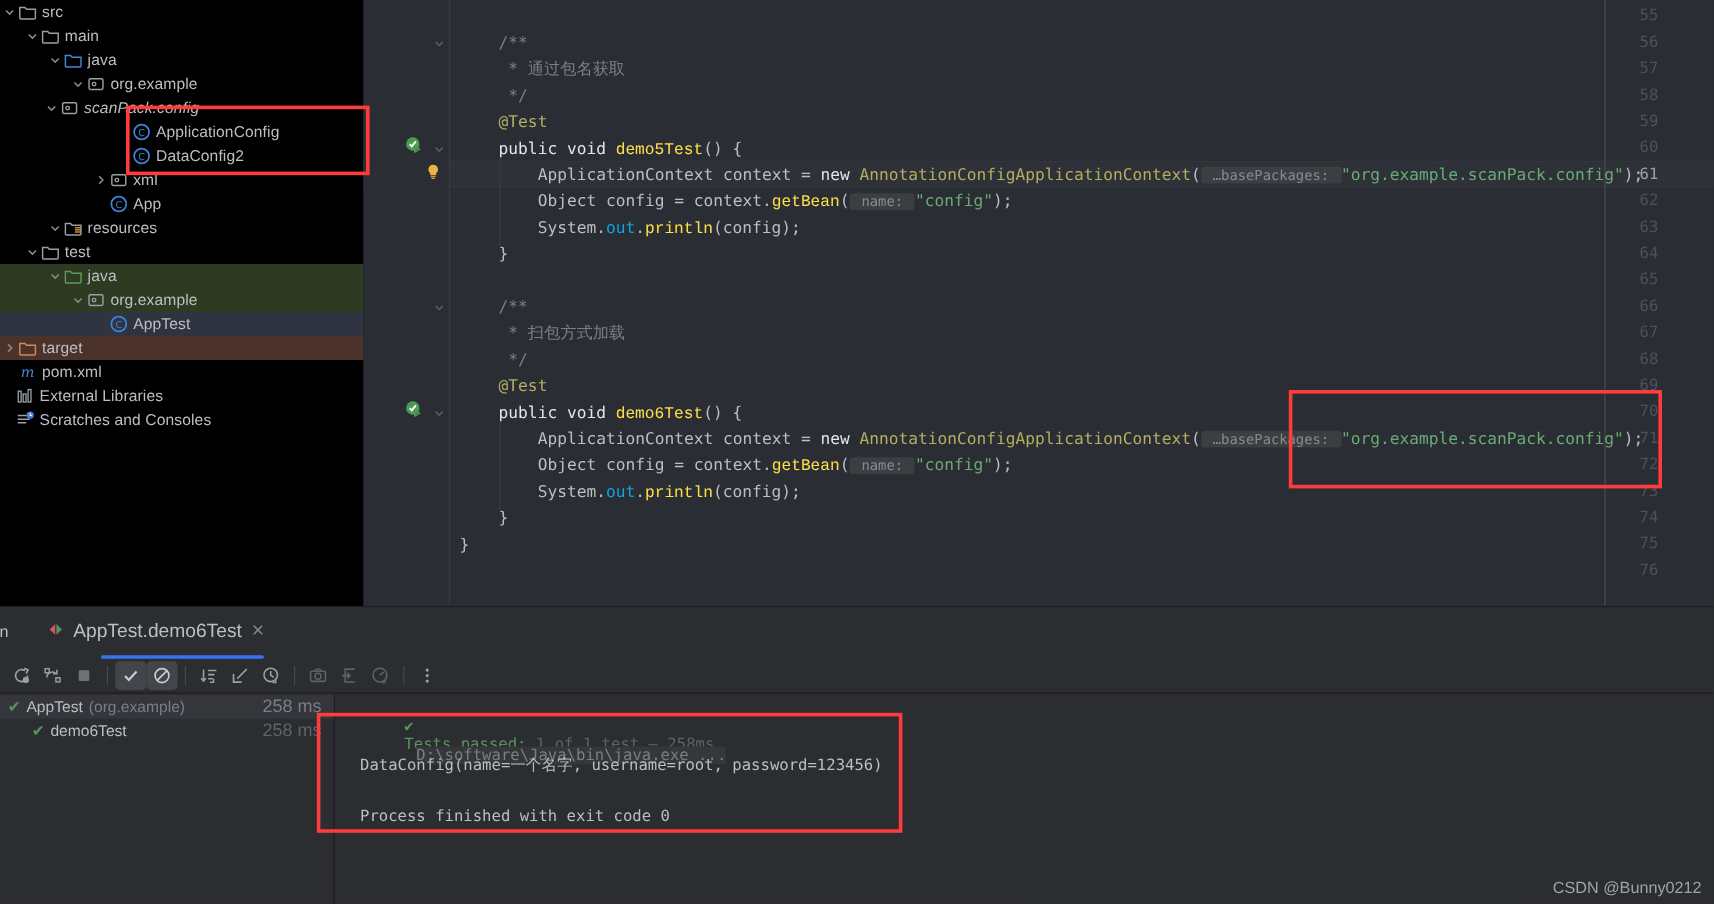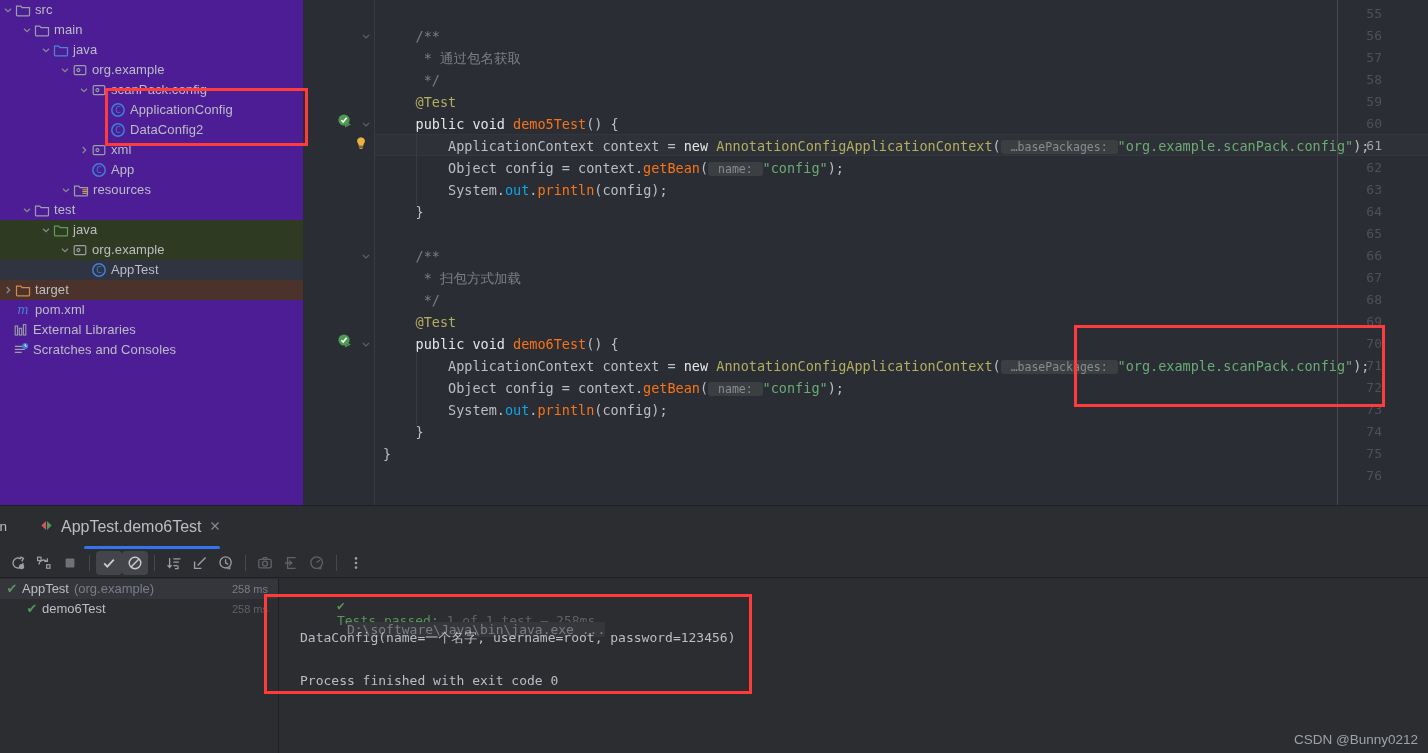--- a/index.html
+++ b/index.html
@@ -7,21 +7,21 @@
     width: 1428px; height: 753px;
     background: #2b2d30;
     font-family: "Liberation Sans", sans-serif;
     overflow: hidden;
   }
   body { position: relative; }
 
   
   #project-tree {
     position: absolute; left: 0; top: 0; width: 303px; height: 505px;
-    background: #4c1d95;
+    background: #000000;
     font-size: 13px;
     color: #bcbec4;
     overflow: hidden;
   }
   .tree-row {
     position: relative;
     height: 20px; line-height: 20px;
     display: flex; align-items: center;
     white-space: nowrap;
     padding-right: 4px;
@@ -68,21 +68,21 @@
   .lnum.active { color: #a1a3ab; }
   .gmark { position: absolute; left: 34px; width: 16px; height: 22px; }
   .code-line {
     position: absolute; left: 80px; height: 22px; line-height: 22px;
     white-space: pre;
     color: #bcbec4;
   }
   .kw { color: #e5e5e5; }
   .ann { color: #b3ae60; }
   .str { color: #6aab73; }
-  .mth { color: #f97316; }
+  .mth { color: #fde047; font-family: Liberation Mono, monospace; }
   .cmt { color: #7a7e85; }
   .fld { color: #0ea5e9; }
   .typ { color: #bcbec4; }
   .hint {
     background: #3c3f41; color: #878c93;
     border-radius: 3px; padding: 0 3px; font-size: 11.5px;
   }
   .indent-guide {
     position: absolute; width: 1px; background: #393b43;
   }
@@ -140,21 +140,21 @@
   }
   .res-row {
     position: relative; height: 20px; line-height: 20px;
     display: flex; align-items: center; font-size: 13px;
   }
   .res-row.sel { background: #34363c; }
   .res-check { width: 20px; text-align: center; color: #57965c; font-size: 13px; }
   .res-name { color: #bcbec4; }
   .res-pkg { color: #7a7e85; margin-left: 5px; }
   .res-time {
-    position: absolute; right: 10px; color: #7a7e85; font-size: 11px;
+    position: absolute; right: 10px; color: #7a7e85; font-size: 15px;
   }
   .res-time.dim { color: #5f6266; }
 
   #console-pane {
     position: absolute; left: 280px; top: 73px; right: 0; bottom: 0;
     background: #2b2d30;
     font-family: "DejaVu Sans Mono", "Liberation Mono", monospace;
     font-size: 13px;
   }
   .con-line { position: absolute; left: 10px; white-space: pre; }
@@ -227,21 +227,21 @@
         </svg>
       </span>
       <span class="ico">
         <svg width="16" height="16" viewBox="0 0 16 16">
           <rect x="2.2" y="3.6" width="11.6" height="9" rx="1.2" fill="none" stroke="#9aa0a6" stroke-width="1.2"></rect>
           <circle cx="6.4" cy="8.1" r="1.5" fill="none" stroke="#9aa0a6" stroke-width="1.1"></circle>
         </svg>
       </span>
       <span class="lbl">org.example</span>
     </div>
-    <div class="tree-row" style="padding-left: 78px;">
+    <div class="tree-row" style="padding-left: 37px; font-style: italic;">
       <span class="arrow">
         <svg width="10" height="10" viewBox="0 0 10 10">
           <path d="M2 3.7 L5 6.7 L8 3.7" fill="none" stroke="#868a91" stroke-width="1.3"></path>
         </svg>
       </span>
       <span class="ico">
         <svg width="16" height="16" viewBox="0 0 16 16">
           <rect x="2.2" y="3.6" width="11.6" height="9" rx="1.2" fill="none" stroke="#9aa0a6" stroke-width="1.2"></rect>
           <circle cx="6.4" cy="8.1" r="1.5" fill="none" stroke="#9aa0a6" stroke-width="1.1"></circle>
         </svg>
@@ -285,21 +285,21 @@
     <div class="tree-row" style="padding-left: 78px;">
       <span class="arrow"></span>
       <span class="ico">
         <svg width="16" height="16" viewBox="0 0 16 16">
           <circle cx="8" cy="8" r="6.2" fill="none" stroke="#3f7fd6" stroke-width="1.5"></circle>
           <text x="8" y="11.2" font-size="8" text-anchor="middle" fill="#3f7fd6" font-family="DejaVu Sans, sans-serif">C</text>
         </svg>
       </span>
       <span class="lbl">App</span>
     </div>
-    <div class="tree-row" style="padding-left: 60px;">
+    <div class="tree-row" style="padding-left: 40px;">
       <span class="arrow">
         <svg width="10" height="10" viewBox="0 0 10 10">
           <path d="M2 3.7 L5 6.7 L8 3.7" fill="none" stroke="#868a91" stroke-width="1.3"></path>
         </svg>
       </span>
       <span class="ico">
         <svg width="16" height="16" viewBox="0 0 16 16">
           <path d="M1.5 4.2h4.3l1.3 1.5h7.4v7.3a.9.9 0 0 1-.9.9H2.4a.9.9 0 0 1-.9-.9z" fill="none" stroke="#9aa0a6" stroke-width="1.2"></path>
           <rect x="9.4" y="7.2" width="5" height="1.1" fill="#d8a43c"></rect>
           <rect x="9.4" y="9" width="5" height="1.1" fill="#d8a43c"></rect>

